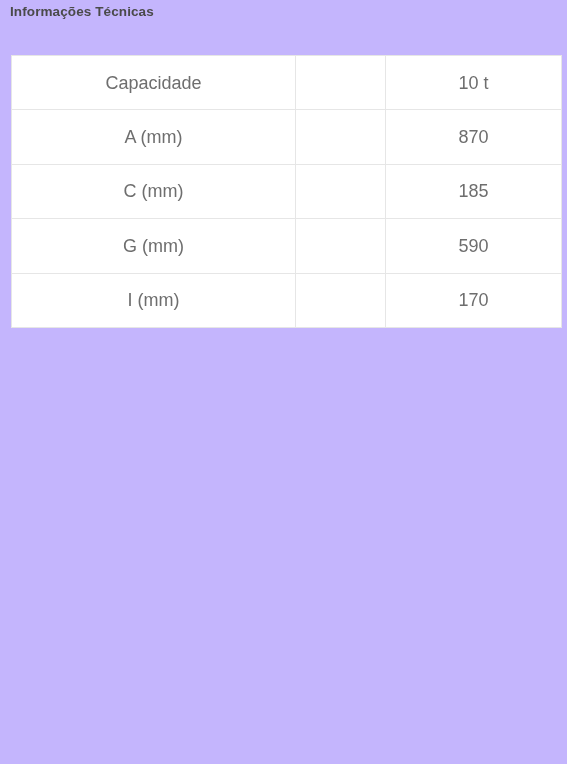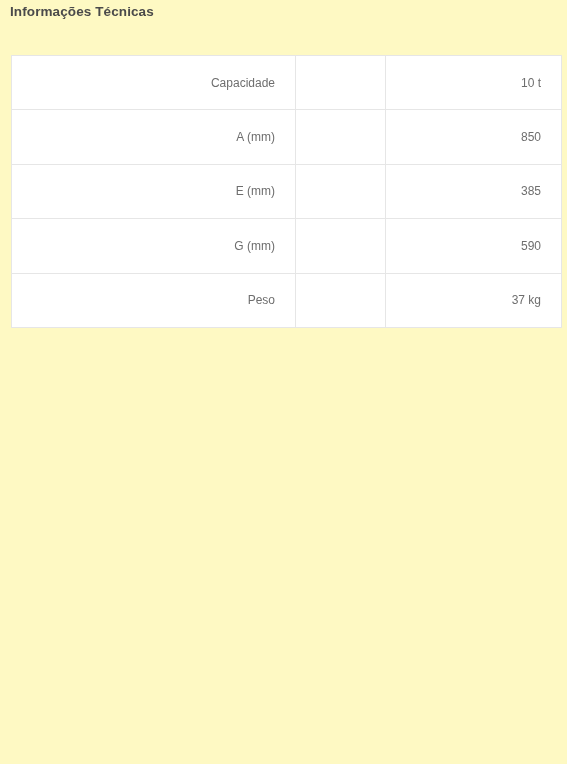--- a/index.html
+++ b/index.html
@@ -13,21 +13,21 @@
     height: 764px;
     font-family: "Liberation Sans", sans-serif;
     -webkit-font-smoothing: antialiased;
     overflow: hidden;
   }
 
   .page {
     position: relative;
     width: 567px;
     height: 764px;
-    background: #fef9c3;
+    background: #c4b5fd;
     box-sizing: border-box;
   }
 
   .section-title {
     position: absolute;
     left: 10px;
     top: 3px;
     font-size: 13.5px;
     font-weight: bold;
     color: #4a4a4a;
@@ -56,26 +56,26 @@
   table.spec-table col.c-value { width: 176px; }
 
   table.spec-table tr {
     height: 53.4px;
   }
 
   table.spec-table td {
     border: 1px solid #e6e6e6;
     padding: 0 20px;
     height: 53.4px;
-    font-size: 12px;
+    font-size: 18px;
     color: #6e6e6e;
     font-weight: normal;
     line-height: 18px;
     vertical-align: middle;
-    text-align: right;
+    text-align: center;
     white-space: nowrap;
     overflow: hidden;
     background: #ffffff;
   }
 
   table.spec-table td.cell-mid {
     padding: 0;
   }
 </style>
 </head>
@@ -94,34 +94,34 @@
       </colgroup>
       <tbody>
           <tr>
             <td class="cell-label">Capacidade</td>
             <td class="cell-mid"></td>
             <td class="cell-value">10 t</td>
           </tr>
           <tr>
             <td class="cell-label">A (mm)</td>
             <td class="cell-mid"></td>
-            <td class="cell-value">850</td>
+            <td class="cell-value">870</td>
           </tr>
           <tr>
-            <td class="cell-label">E (mm)</td>
+            <td class="cell-label">C (mm)</td>
             <td class="cell-mid"></td>
-            <td class="cell-value">385</td>
+            <td class="cell-value">185</td>
           </tr>
           <tr>
             <td class="cell-label">G (mm)</td>
             <td class="cell-mid"></td>
             <td class="cell-value">590</td>
           </tr>
           <tr>
-            <td class="cell-label">Peso</td>
+            <td class="cell-label">I (mm)</td>
             <td class="cell-mid"></td>
-            <td class="cell-value">37 kg</td>
+            <td class="cell-value">170</td>
           </tr>
         </tbody>
     </table>
   </div>
 
 </div>
 
 </body></html>

